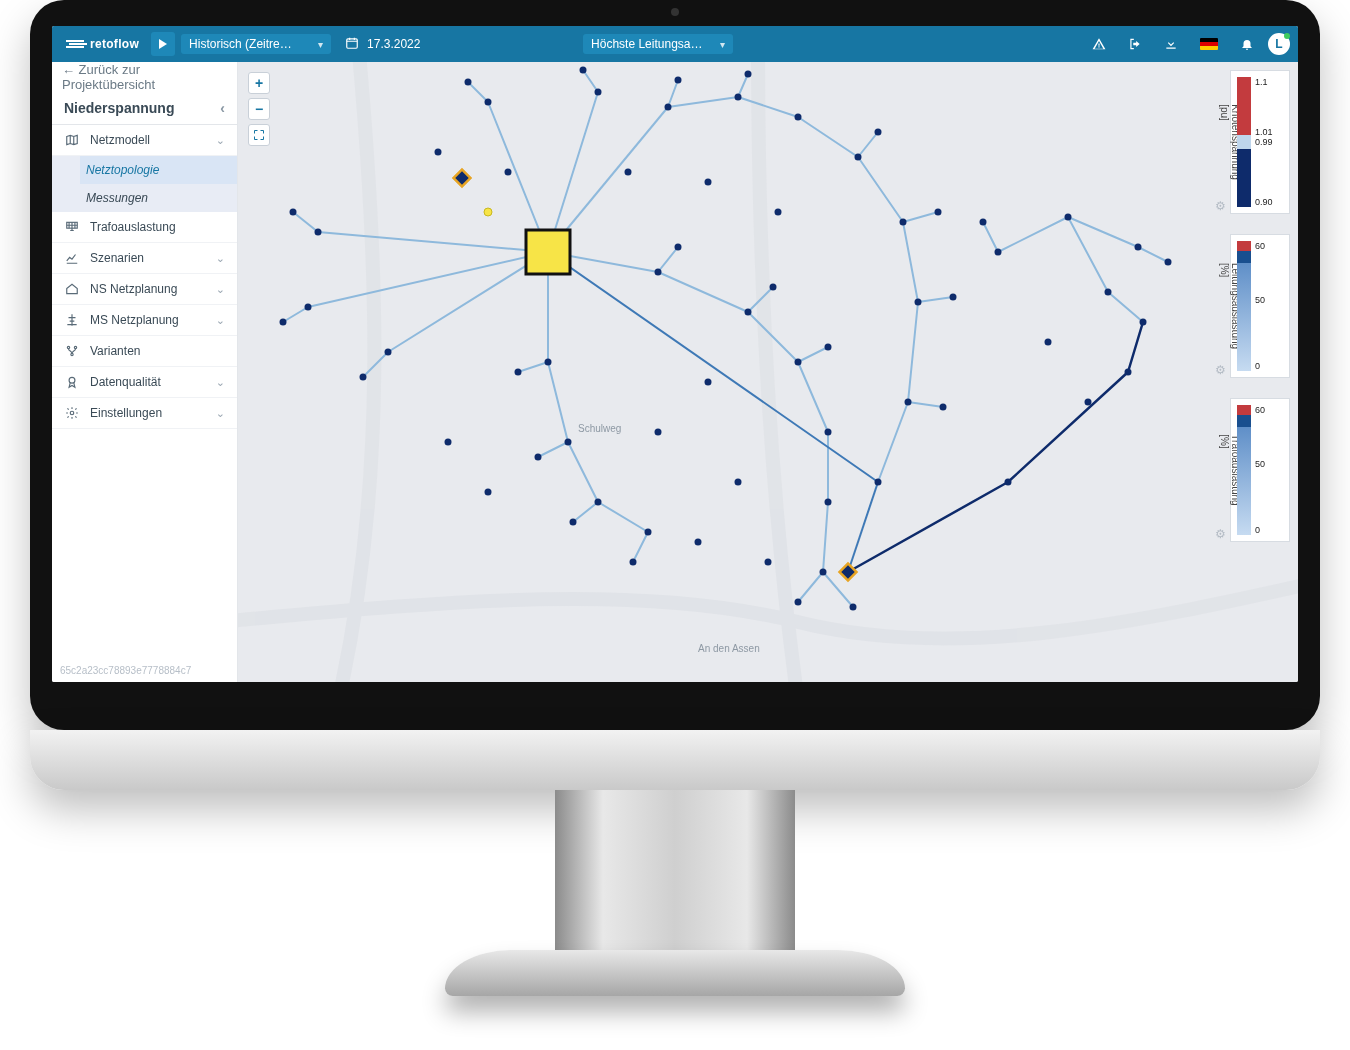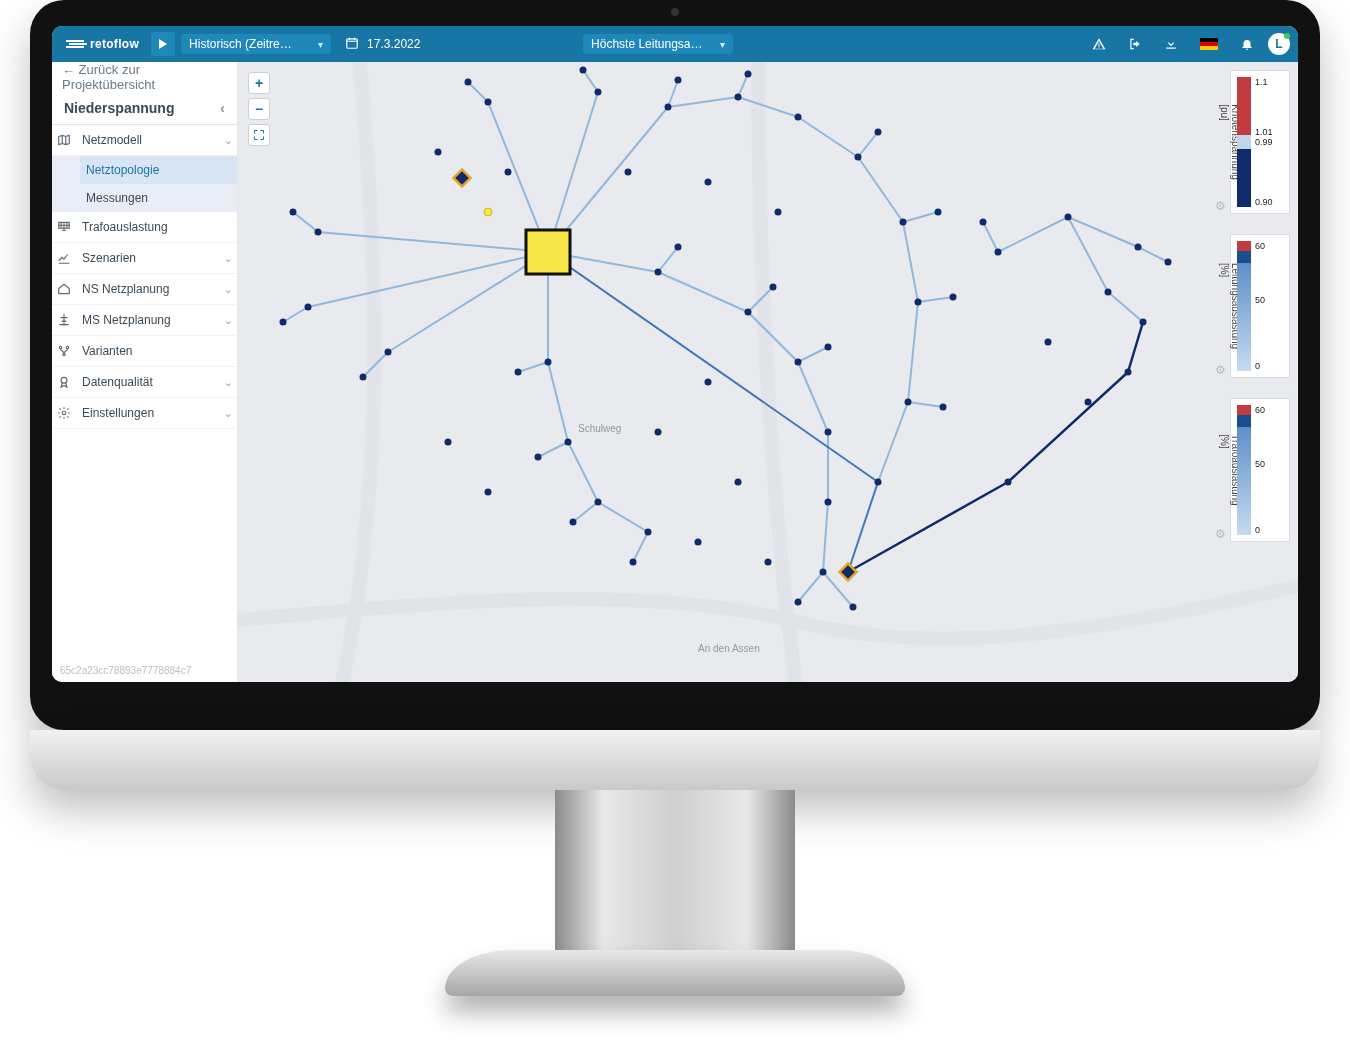--- a/index.html
+++ b/index.html
@@ -2,21 +2,21 @@
 <html><head>
 <meta charset="utf-8">
 <style>
   * { box-sizing: border-box; margin: 0; padding: 0; font-family: -apple-system, Helvetica, Arial, sans-serif; }
   body { background: transparent; width: 1350px; height: 1050px; position: relative; }
 
   
   .monitor { position: absolute; left: 30px; top: 0; width: 1290px; height: 730px;
              background: #111; border-radius: 34px; box-shadow: 0 20px 40px rgba(0,0,0,.25); }
   .cam { position:absolute; top:8px; left:50%; width:8px; height:8px; margin-left:-4px; background:#333; border-radius:50%; }
-  .screen { position: absolute; left: 22px; right: 22px; top: 26px; bottom: 48px; background: #EEF0F4; overflow: hidden; border-radius:10px;}
+  .screen { position: absolute; left: 22px; right: 22px; top: 26px; bottom: 48px; background: #EEF0F4; overflow: hidden; border-radius:2px;}
   .chin { position: absolute; left: 30px; top: 730px; width: 1290px; height: 60px;
           background: linear-gradient(#f2f2f2,#c9c9c9); border-radius: 0 0 34px 34px;
           box-shadow: 0 20px 40px rgba(0,0,0,.25); }
   .stand-neck { position:absolute; left:50%; top:790px; width:240px; height:170px; margin-left:-120px;
                 background: linear-gradient(90deg,#8b8b8b,#e8e8e8 20%,#cfcfcf 50%,#e8e8e8 80%,#8b8b8b); }
   .stand-foot { position:absolute; left:50%; top:950px; width:460px; height:46px; margin-left:-230px;
                 background: linear-gradient(#e8e8e8,#a6a6a6); border-radius: 70px 70px 8px 8px / 40px 40px 8px 8px;
                 box-shadow: 0 16px 24px rgba(0,0,0,.3); }
 
   
@@ -38,26 +38,26 @@
   .avatar { width:22px; height:22px; border-radius:50%; background:#fff; color:#1776A3; display:flex; align-items:center; justify-content:center; font-weight:600; position:relative;}
   .avatar::after{content:"";position:absolute;top:0;right:0;width:6px;height:6px;background:#3FCB5E;border-radius:50%;}
   .ic { width:14px; height:14px; display:inline-block; }
   .tri { width:0;height:0;border-top:5px solid transparent;border-bottom:5px solid transparent;border-left:8px solid #fff;}
 
   .body { flex:1; display:flex; min-height:0;}
   .sidebar { width:186px; background:#fff; border-right:1px solid #E3E6EA; display:flex; flex-direction:column; font-size:12px; color:#3a4a56;}
   .back { padding:0 10px; color:#6b7a86; font-size:13px;}
   .nav-title { padding:8px 12px; font-weight:700; font-size:14px; border-bottom:1px solid #E3E6EA; display:flex; align-items:center;}
   .nav-title .chev{margin-left:auto;color:#8a98a4;}
-  .nav-item { padding:8px 4px; display:flex; align-items:center; gap:10px; border-bottom:1px solid #F0F2F5;}
+  .nav-item { padding:8px 12px; display:flex; align-items:center; gap:10px; border-bottom:1px solid #F0F2F5;}
   .nav-item .chev{margin-left:auto;color:#9aa7b2;font-size:11px;}
   .nav-item.active { color:#1776A3; }
   .mi-icon{width:16px;height:14px;display:inline-flex;align-items:center;justify-content:center;color:#5a6b78;}
   .nav-item.active .mi-icon{color:#1776A3;}
-  .sub { background:#E8ECF5; padding-left:34px; font-size:12px; }
+  .sub { background:#E8ECF5; padding-left:34px; font-size:12px;font-style:italic; }
   .sub .nav-item{border:none;padding:7px 12px 7px 0;}
   .sub .nav-item.selected{ background:#D9E5F5; color:#1776A3; padding-left:6px; margin-left:-6px;}
   .hash { margin-top:auto; padding:6px 8px; font-size:10px; color:#B7BFC8; }
 
   .main { flex:1; position:relative; background:#E8EAEE; }
   .map-controls { position:absolute; left:10px; top:10px; display:flex; flex-direction:column; gap:4px;}
   .mbtn { width:22px; height:22px; background:#fff; border:1px solid #C9D0D8; border-radius:3px; display:flex; align-items:center; justify-content:center; font-weight:700; color:#1776A3; font-size:14px;}
 
   
   .net { position:absolute; inset:0; }

